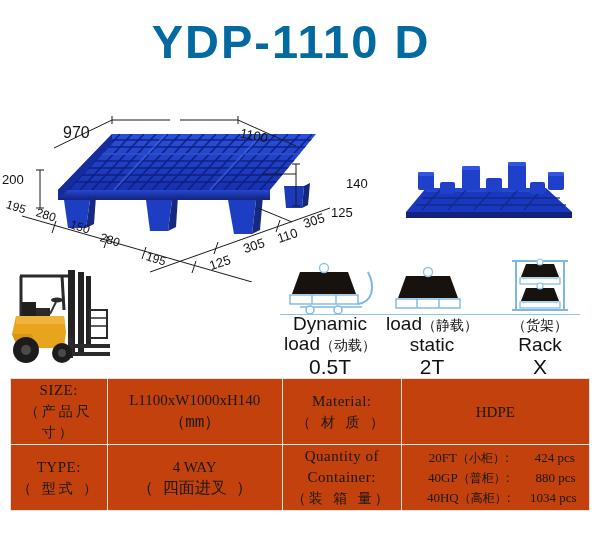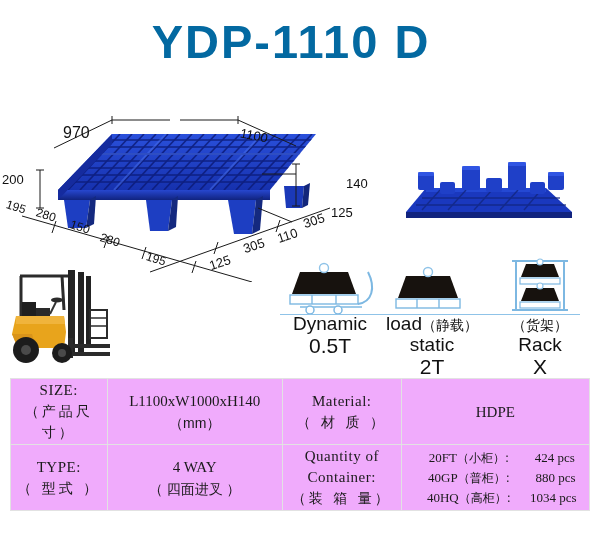--- a/index.html
+++ b/index.html
@@ -30,31 +30,31 @@
   .loadtxt{font-family:"Liberation Sans",sans-serif;font-size:19px;
            line-height:20px;color:#111;}
   .loadtxt .cn{font-family:"DejaVu Sans",sans-serif;font-size:14px;}
   .loadval{font-family:"Liberation Sans",sans-serif;font-size:21px;
            line-height:23px;color:#111;}
   #ground{position:absolute;left:4px;top:56px;width:300px;height:1px;
           background:#8fc3e8;}
 
   
   #spec{position:absolute;left:10px;top:378px;width:580px;height:116px;
-        border:1px solid #d8d8d8;border-collapse:collapse;background:#f0abfc;}
+        border:1px solid #d8d8d8;border-collapse:collapse;background:#c2410c;}
   #spec td{border:1px solid #e2e2e2;vertical-align:middle;text-align:center;
            font-family:"Liberation Serif",serif;color:#1a1a1a;}
   .c1{width:98px;}
   .c2{width:176px;}
   .c3{width:120px;}
   .c4{width:184px;}
   .lab{font-size:15px;line-height:21px;letter-spacing:.5px;}
   .lab .cn{font-family:"DejaVu Sans",serif;font-size:14px;letter-spacing:3px;}
   .val{font-size:15px;line-height:22px;}
-  .val .cn{font-family:Liberation Sans, sans-serif;font-size:14px;}
+  .val .cn{font-family:Liberation Mono, monospace;font-size:16px;}
   .qty{font-size:13px;line-height:19px;text-align:left;padding-left:14px;}
   .qty .cn{font-family:"DejaVu Sans",serif;font-size:12px;}
   .qty .num{display:inline-block;min-width:42px;text-align:right;}
 </style>
 </head>
 <body>
 
 <div id="title">YDP-1110  D</div>
 
 <svg id="pallet-iso" viewBox="0 0 350 145">
@@ -262,20 +262,21 @@
         <rect x="14" y="37" width="68" height="9" fill="#fff" stroke="#7db8e2" stroke-width="1.4"></rect>
         <line x1="36" y1="37" x2="36" y2="46" stroke="#7db8e2" stroke-width="1.4"></line>
         <line x1="60" y1="37" x2="60" y2="46" stroke="#7db8e2" stroke-width="1.4"></line>
         <path d="M82 46 C96 44 100 30 92 14" stroke="#7db8e2" stroke-width="2" fill="none"></path>
         <line x1="24" y1="49" x2="86" y2="49" stroke="#7db8e2" stroke-width="1.6"></line>
         <circle cx="34" cy="52" r="4" fill="#fff" stroke="#7db8e2" stroke-width="1.5"></circle>
         <circle cx="62" cy="52" r="4" fill="#fff" stroke="#7db8e2" stroke-width="1.5"></circle>
       </svg>
     </div>
     <div class="loadtxt">Dynamic</div>
+    <div class="loadtxt"><span>load</span><span class="cn">（动载）</span></div>
     <div class="loadval">0.5T</div>
   </div>
 
   <div class="loadcol" style="left:104px;width:104px;">
     <div class="loadicon">
       <svg viewBox="0 0 104 56" width="104" height="56">
         <polygon points="26,18 70,18 78,40 18,40" fill="#17120e"></polygon>
         <circle cx="48" cy="14" r="4.5" fill="#fff" stroke="#8fc3e8" stroke-width="1.4"></circle>
         <rect x="16" y="41" width="64" height="9" fill="#fff" stroke="#7db8e2" stroke-width="1.4"></rect>
         <line x1="37" y1="41" x2="37" y2="50" stroke="#7db8e2" stroke-width="1.4"></line>

